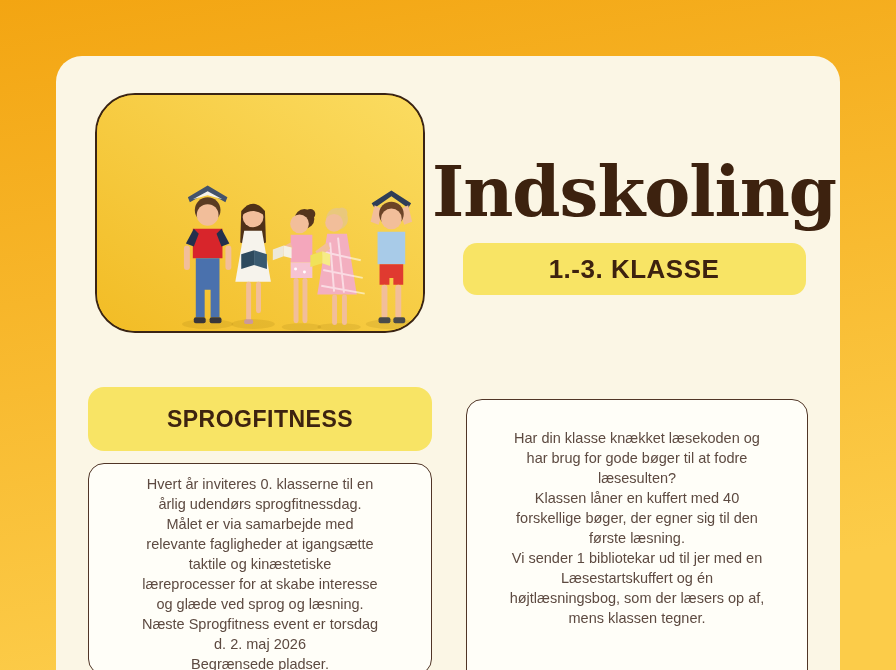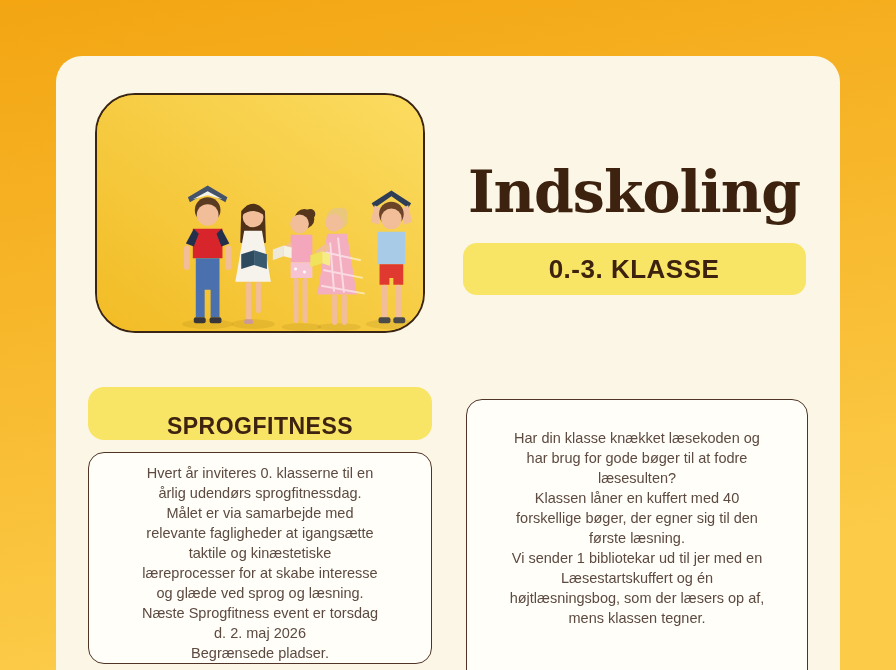--- a/index.html
+++ b/index.html
@@ -28,21 +28,21 @@
   }
   .photo svg { display: block; width: 100%; height: 100%; }
 
   .hero {
     position: absolute; left: 372px; top: 100px; width: 412px;
     text-align: center;
   }
   .title {
     font-family: "DejaVu Serif", serif;
     font-weight: bold;
-    font-size: 57px;
+    font-size: 69px;
     line-height: 72px;
     letter-spacing: -1px;
     color: var(--title_text, #3D220F);
     white-space: nowrap;
   }
   .grade-badge {
     margin: 15px auto 0;
     width: 343px; height: 52px;
     background: var(--yellow_badge, #F8E465);
     border-radius: 14px;
@@ -51,22 +51,22 @@
   .grade-badge span {
     font-size: 26px; font-weight: bold; letter-spacing: 0.5px;
     color: var(--title_text, #3D220F);
   }
 
   .col { position: absolute; top: 331px; }
   .col-left  { left: 32px;  width: 344px; }
   .col-right { left: 410px; width: 342px; }
 
   .section-badge {
-    height: 53px; border-radius: 16px;
-    display: flex; align-items: flex-end; justify-content: center;
+    height: 64px; border-radius: 16px;
+    display: flex; align-items: center; justify-content: center;
   }
   .section-badge span {
     font-size: 23px; font-weight: bold; letter-spacing: 0.5px;
     color: #3D2310;
   }
   .badge-yellow { background: var(--yellow_badge, #F8E465); }
   .badge-red    { background: var(--red_badge, #EB7A6C); }
 
   .textbox {
     margin-top: 12px;
@@ -165,21 +165,21 @@
         <rect x="288" y="193" width="6" height="34" rx="3" fill="#F2BE9A"></rect>
         <rect x="302" y="193" width="6" height="34" rx="3" fill="#F2BE9A"></rect>
         <rect x="285" y="226" width="12" height="6" rx="2" fill="#4A4A4A"></rect>
         <rect x="300" y="226" width="12" height="6" rx="2" fill="#4A4A4A"></rect>
       </svg>
     </div>
 
     <div class="hero">
       <h1 class="title">Indskoling</h1>
       <div class="grade-badge">
-        <span>0.-3. KLASSE</span>
+        <span>1.-3. KLASSE</span>
       </div>
     </div>
 
     <div class="col col-left">
       <div class="section-badge badge-yellow">
         <span>SPROGFITNESS</span>
       </div>
       <div class="textbox">
         <p>Hvert år inviteres 0. klasserne til en
 årlig udendørs sprogfitnessdag.

